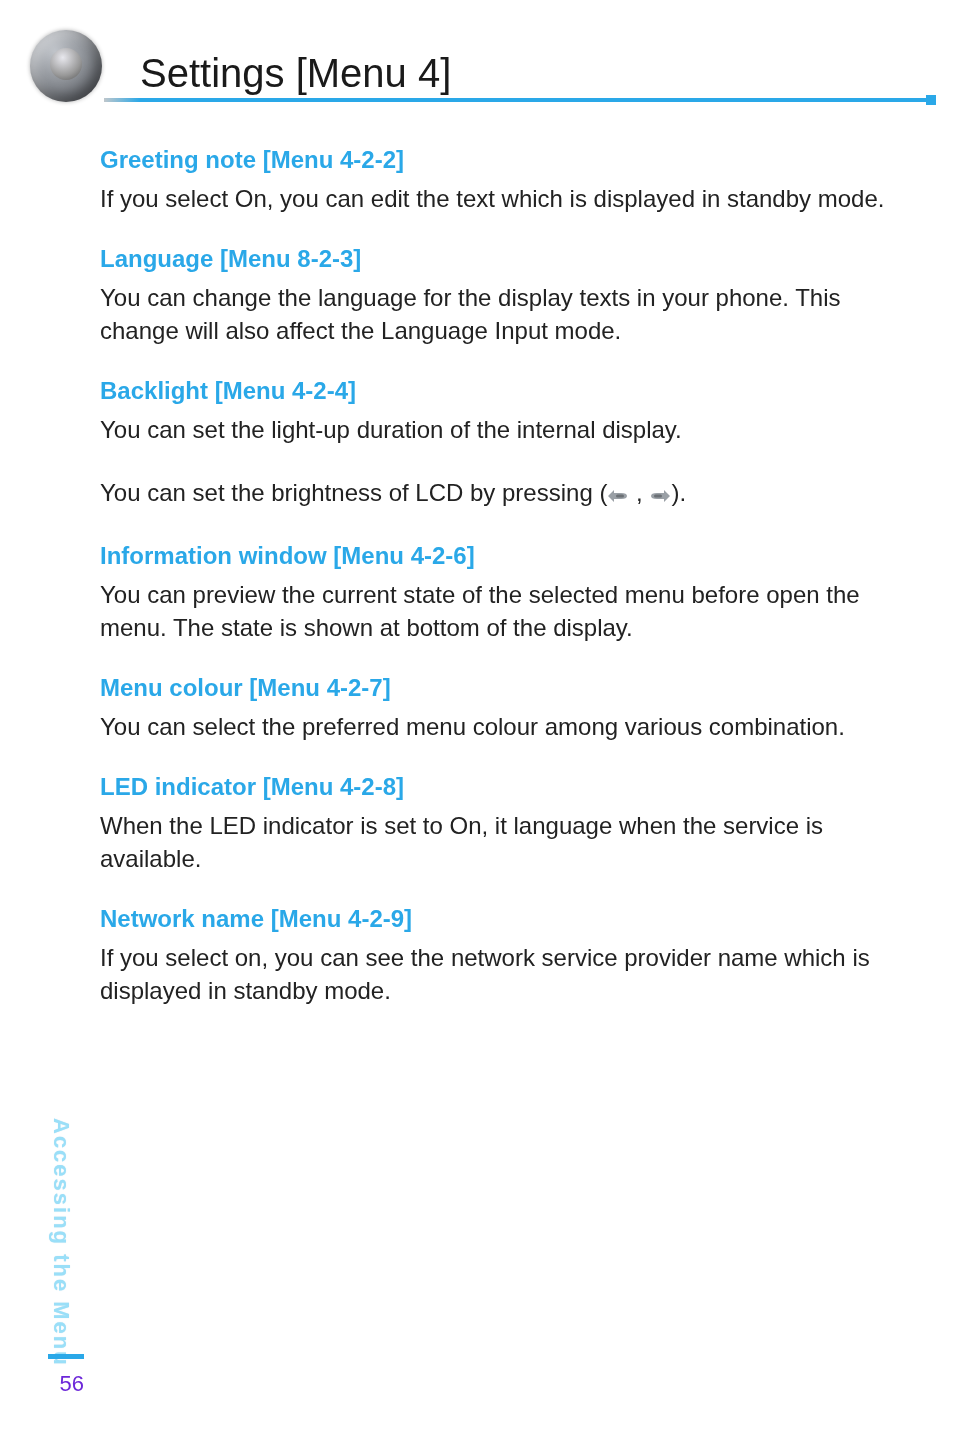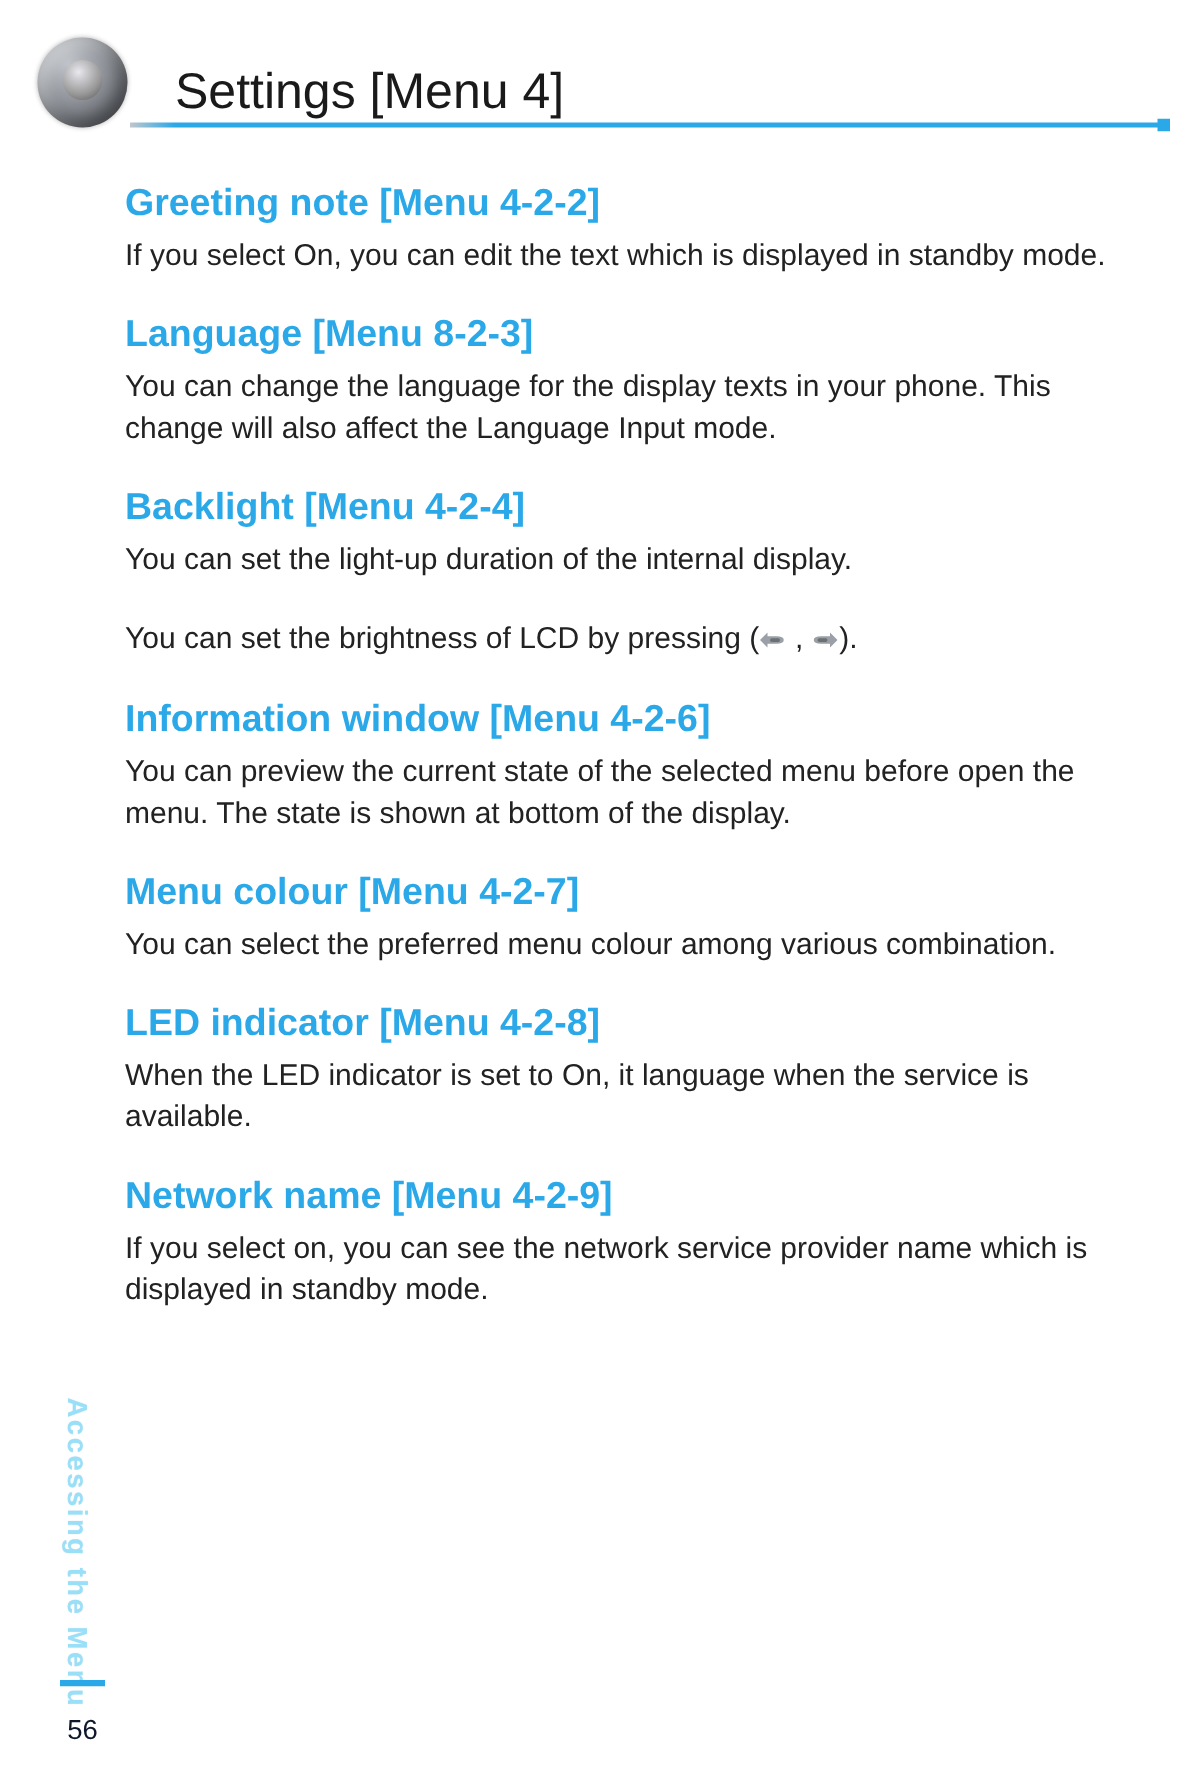--- a/index.html
+++ b/index.html
@@ -60,21 +60,21 @@
     width:10px; height:10px;
     background:#2aa8e8;
   }
   .content {
     padding: 44px 58px 0 100px;
   }
   .section { margin-bottom: 30px; }
   .sec-head {
     color: #2aa8e8;
     font-weight: bold;
-    font-size: 30px;
+    font-size: 24px;
     margin-bottom: 8px;
   }
   .sec-body {
     font-size: 24px;
     line-height: 1.38;
     color: #222;
   }
   .sec-body b { font-weight: normal; }
   .keyicon {
     display: inline-block;
@@ -90,25 +90,25 @@
     font-weight: bold;
     letter-spacing: 2px;
     color: #9adff8;
     text-shadow: 0 0 1px rgba(0,120,180,0.2);
   }
   .page-num {
     position: absolute;
     left: 48px;
     bottom: 36px;
     font-size: 22px;
-    color: #0f172a;
+    color: #6d28d9;
     border-top: 5px solid #2aa8e8;
-    padding-top: 22px;
+    padding-top: 12px;
     width: 36px;
-    text-align: center;
+    text-align: right;
   }
 </style>
 </head>
 <body>
 
 <div class="header-row">
   <div class="emblem"></div>
   <div class="title-block">
     <div class="page-title">Settings [Menu 4]</div>
     <div class="title-rule"></div>

